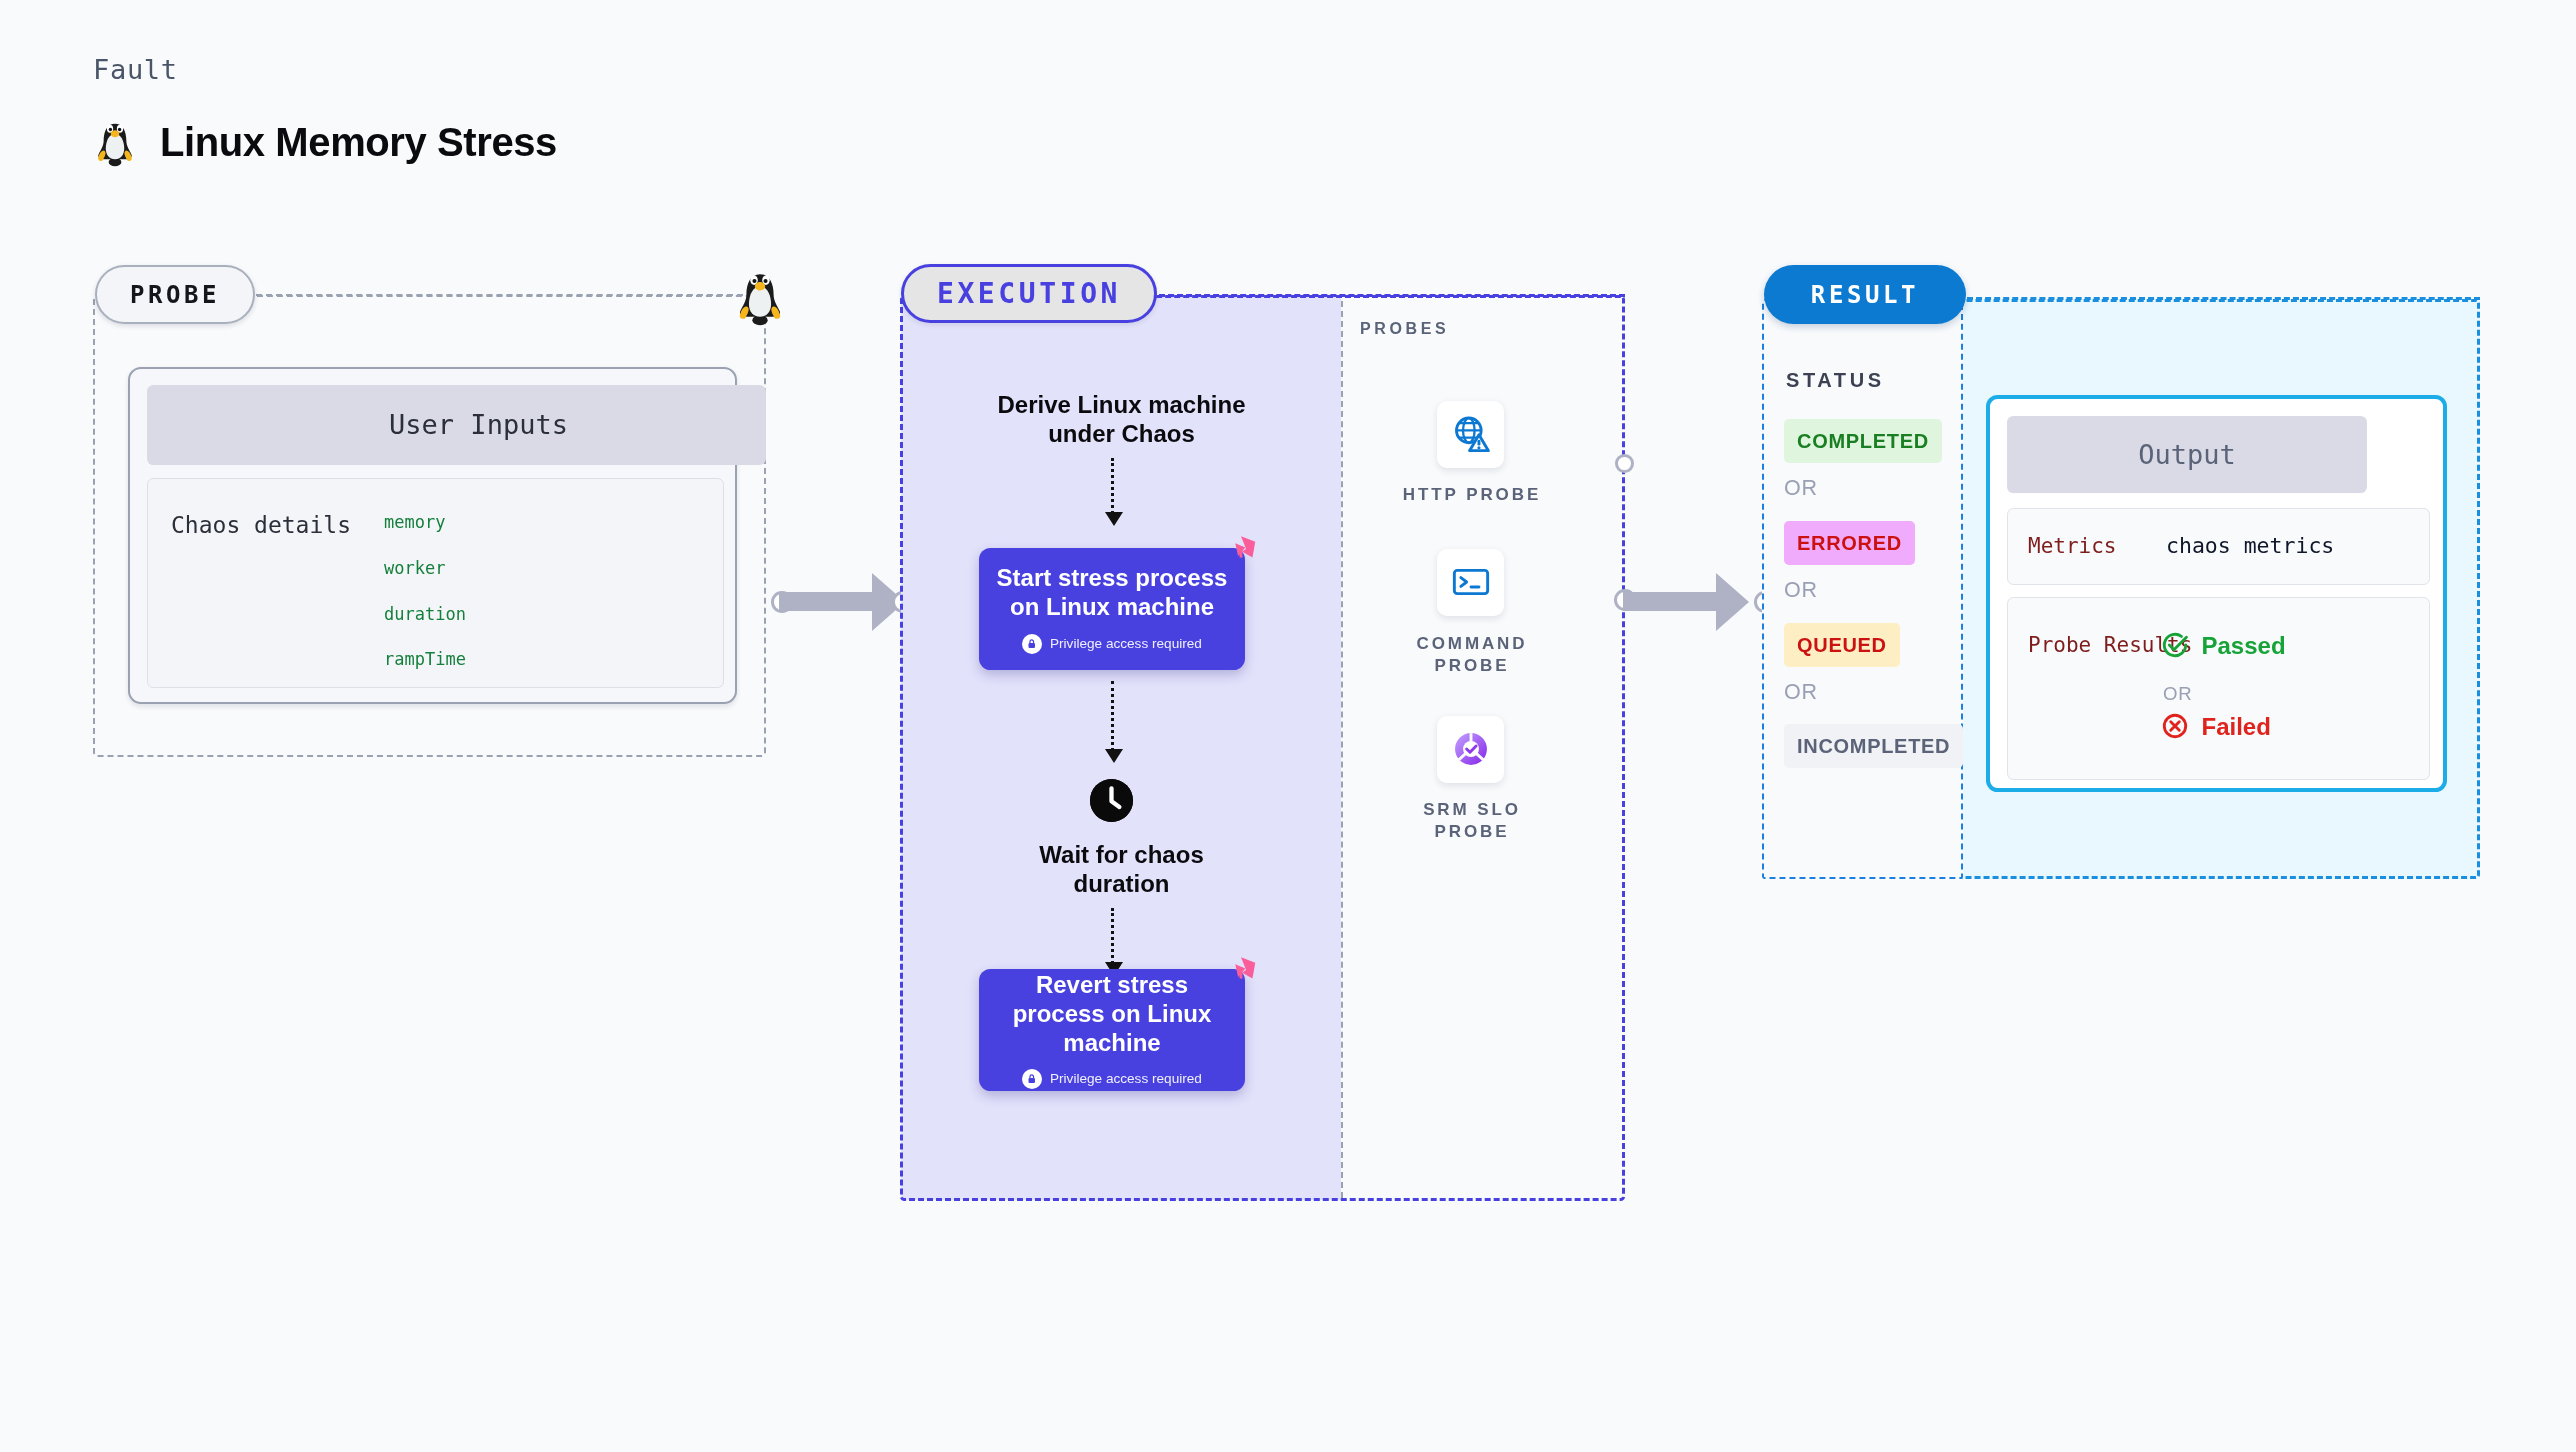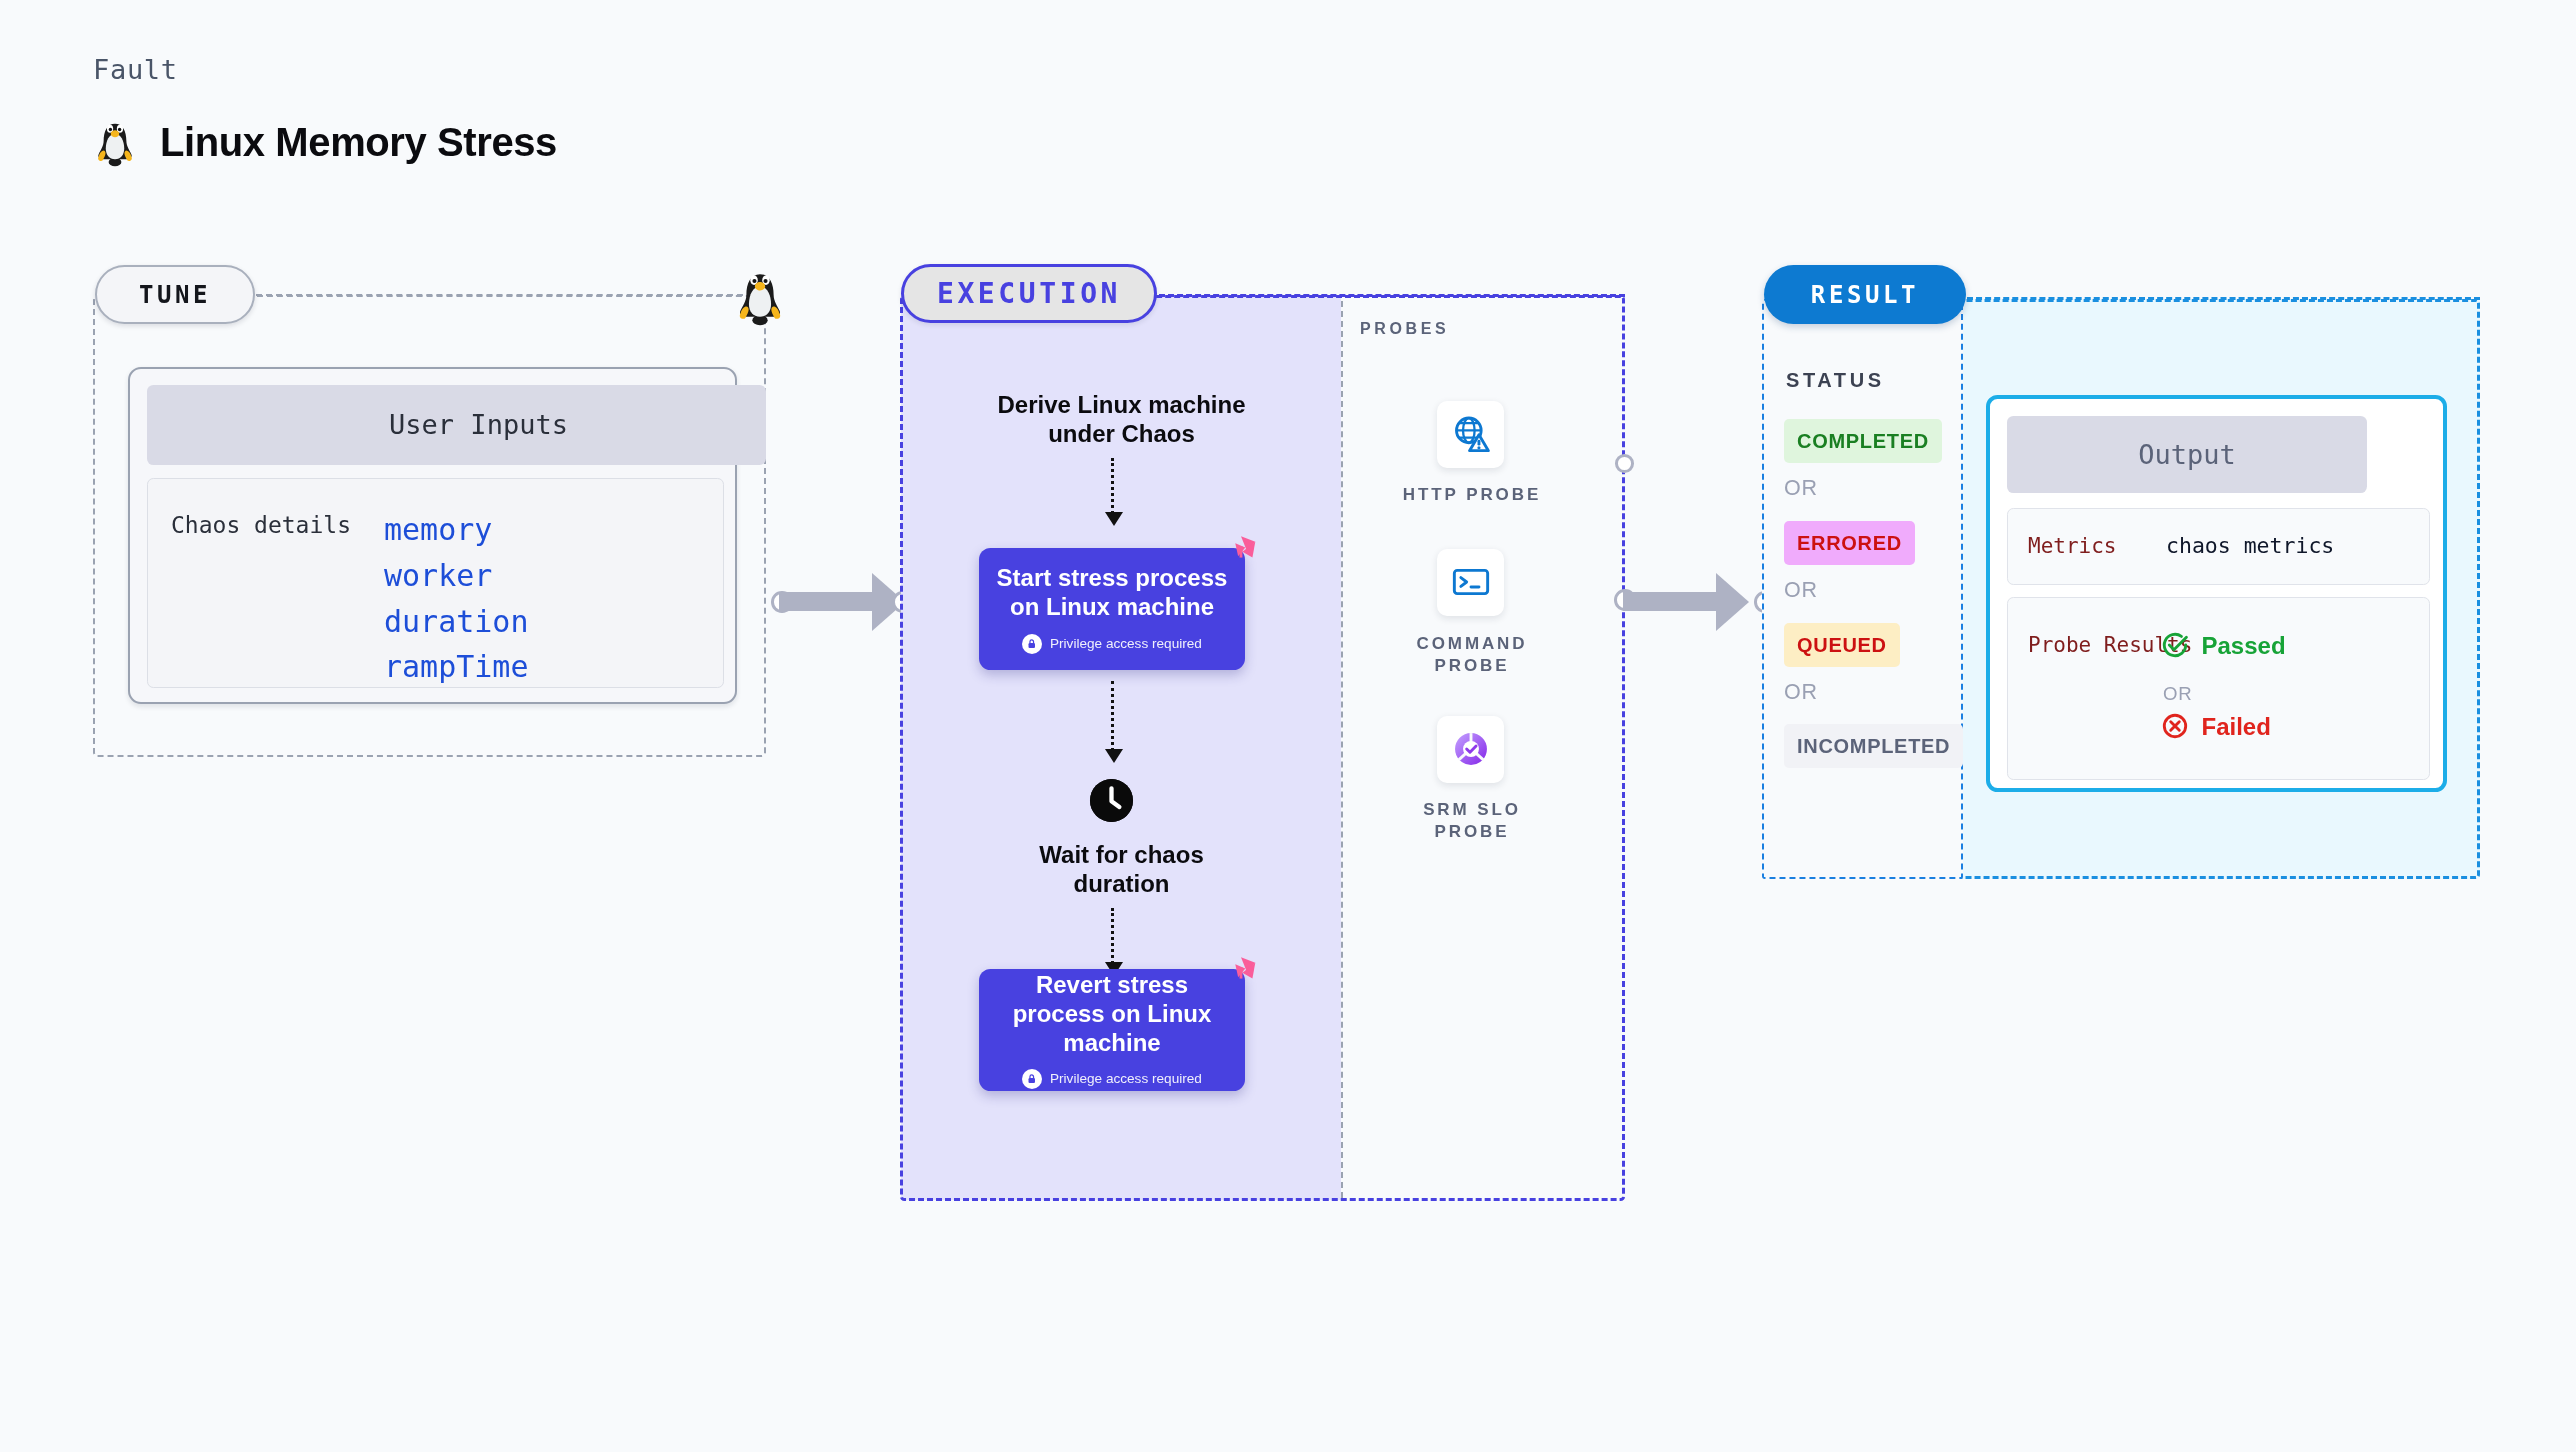--- a/index.html
+++ b/index.html
@@ -59,21 +59,21 @@
     background:#f4f5f8;border:1.4px solid #dcdfe6;border-radius:6.4px;
   }
   #chaos-details-label{
     position:absolute;left:23px;top:33px;
     font-family:"DejaVu Sans Mono","Liberation Mono",monospace;
     font-size:23px;color:#2a2f3a;
   }
   .param{
     position:absolute;left:236px;
     font-family:"DejaVu Sans Mono","Liberation Mono",monospace;
-    font-size:30px;color:#1d4ed8;text-align:center;
+    font-size:17px;color:#15803d;text-align:center;
   }
 
   
   .arrow{position:absolute;height:18.6px;background:#aeb2c4;}
   .arrow:after{
     content:"";position:absolute;right:-33px;top:-19.3px;
     border-left:33px solid #aeb2c4;border-top:29px solid transparent;border-bottom:29px solid transparent;
   }
   .endcirc{
     position:absolute;width:21.5px;height:21.5px;border-radius:50%;
@@ -223,21 +223,21 @@
       <path d="M25 26c0-3 3-5 6-5s6 2 6 5-3 5-6 5-6-2-6-5z" fill="#f5b51c"></path>
       <path d="M8 58c2-7 7-10 9-7 2 3-1 8-3 12-2 3-9 1-6-5z" fill="#f5b51c"></path>
       <path d="M54 58c-2-7-7-10-9-7-2 3 1 8 3 12 2 3 9 1 6-5z" fill="#f5b51c"></path>
     </svg>
   </span>
   <span id="hdr-title">Linux Memory Stress</span>
 </div>
 
 <div class="dashbox" id="tune-box"></div>
 <div id="tune-pill-connector"></div>
-<div class="pill" id="tune-pill">TUNE</div>
+<div class="pill" id="tune-pill">PROBE</div>
 
 <div id="tune-penguin">
   <svg width="56" height="63" viewBox="0 0 62 74">
     <ellipse cx="31" cy="66" rx="9" ry="6" fill="#1b1b1b"></ellipse>
     <path d="M15 62c-5 0-9-3-7-7 2-5 7-11 7-19 0-13 5-24 16-24s16 11 16 24c0 8 5 14 7 19 2 4-2 7-7 7z" fill="#1b1b1b"></path>
     <path d="M31 26c-8 0-13 10-13 21 0 9 5 15 13 15s13-6 13-15c0-11-5-21-13-21z" fill="#eef1f2"></path>
     <ellipse cx="24" cy="19" rx="4.4" ry="5.6" fill="#fff"></ellipse>
     <ellipse cx="38" cy="19" rx="4.4" ry="5.6" fill="#fff"></ellipse>
     <circle cx="24.5" cy="20" r="2.4" fill="#111"></circle>
     <circle cx="37.5" cy="20" r="2.4" fill="#111"></circle>

